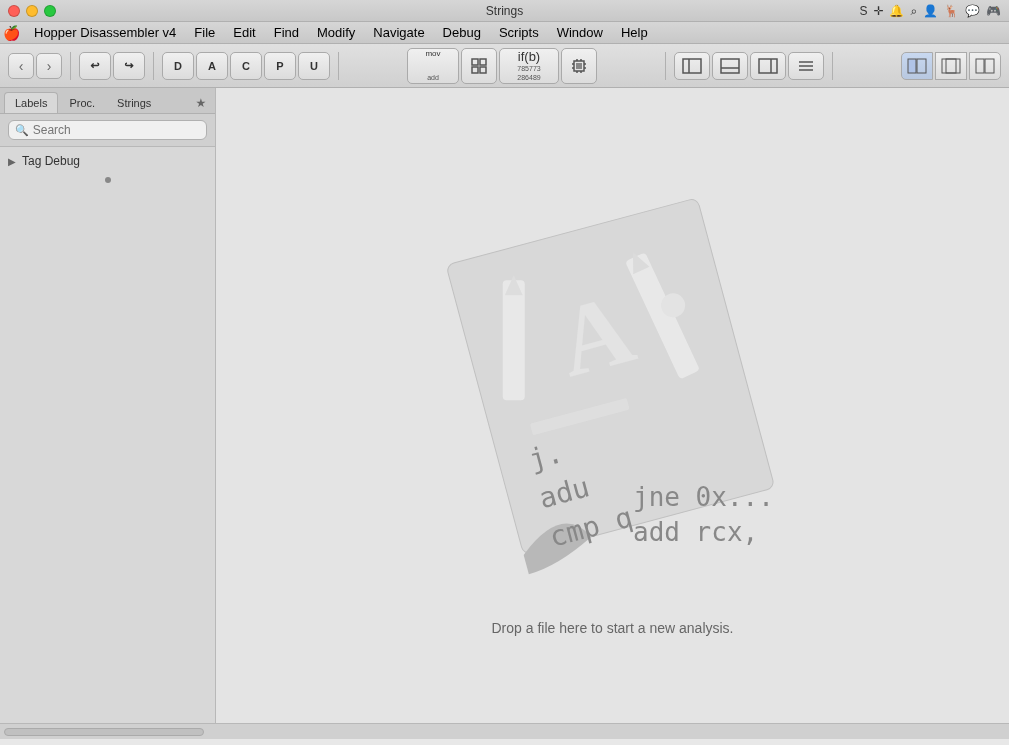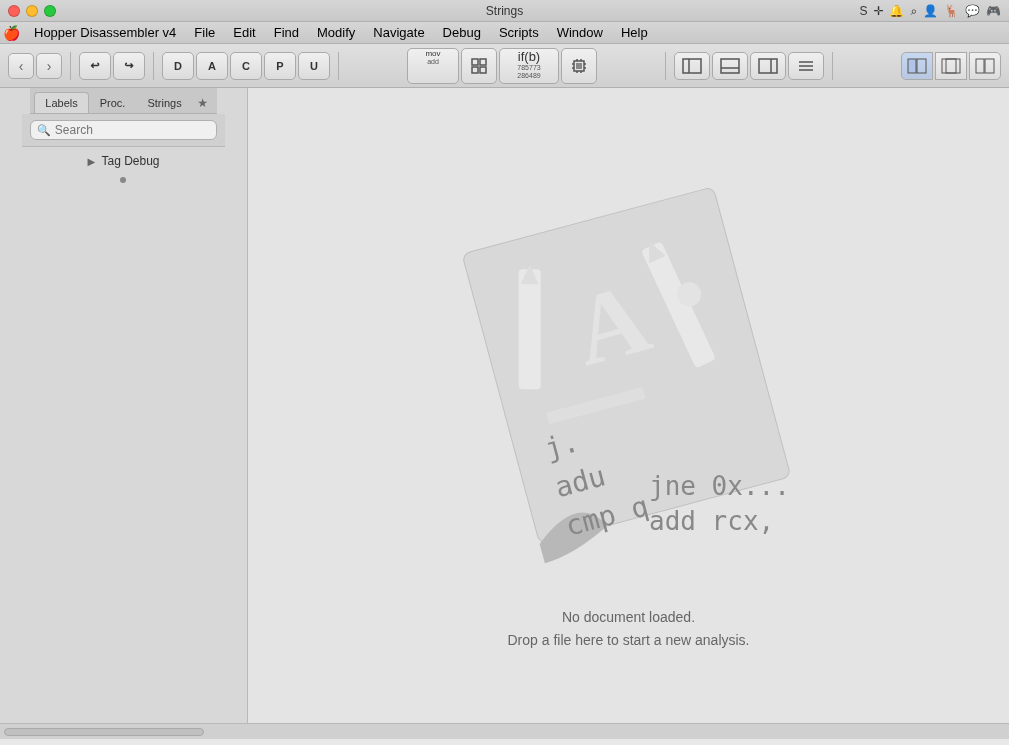--- a/index.html
+++ b/index.html
@@ -123,21 +123,21 @@
     .toolbar-center-group {
       display: flex;
       align-items: center;
       gap: 2px;
       margin: 0 auto;
     }
     .toolbar-btn-icon {
       display: flex;
       flex-direction: column;
       align-items: center;
-      justify-content: flex-start;
+      justify-content: space-between;
       width: 52px;
       height: 36px;
       background: linear-gradient(to bottom, #f0f0f0, #dcdcdc);
       border: 1px solid #aaa;
       border-radius: 5px;
       cursor: pointer;
       font-size: 8px;
       color: #333;
       line-height: 1.2;
     }
@@ -168,26 +168,25 @@
     .toolbar-view-btn.active { background: linear-gradient(to bottom, #c8d8f0, #b8c8e0); }
 
     
     #main {
       display: flex;
       height: calc(745px - 22px - 22px - 44px - 22px);
     }
 
     
     #sidebar {
-      width: 248px;
+      width: 216px;
       background: #d8d8d8;
       border-right: 1px solid #b8b8b8;
       display: flex;
       flex-direction: column;
-      align-items: center;
     }
     #sidebar-tabs {
       display: flex;
       align-items: center;
       background: #c8c8c8;
       border-bottom: 1px solid #b0b0b0;
       padding: 4px 4px 0 4px;
     }
     .sidebar-tab {
       padding: 4px 10px;
@@ -540,21 +539,20 @@
             </g>
 
             <rect x="-90" y="15" width="100" height="12" rx="2" fill="#e0e0e0" opacity="0.8"></rect>
           </g>
 
           <text x="190" y="320" font-family="monospace" font-size="26" fill="#888">jne  0x...</text>
           <text x="190" y="355" font-family="monospace" font-size="26" fill="#888">add  rcx,</text>
         </svg>
       </div>
       <div class="drop-text">
-        <div>No document loaded.</div>
         <div>Drop a file here to start a new analysis.</div>
       </div>
     </div>
   </div>
 </div>
 
 <div id="bottom-bar">
   <div class="scrollbar-track"></div>
 </div>
 

